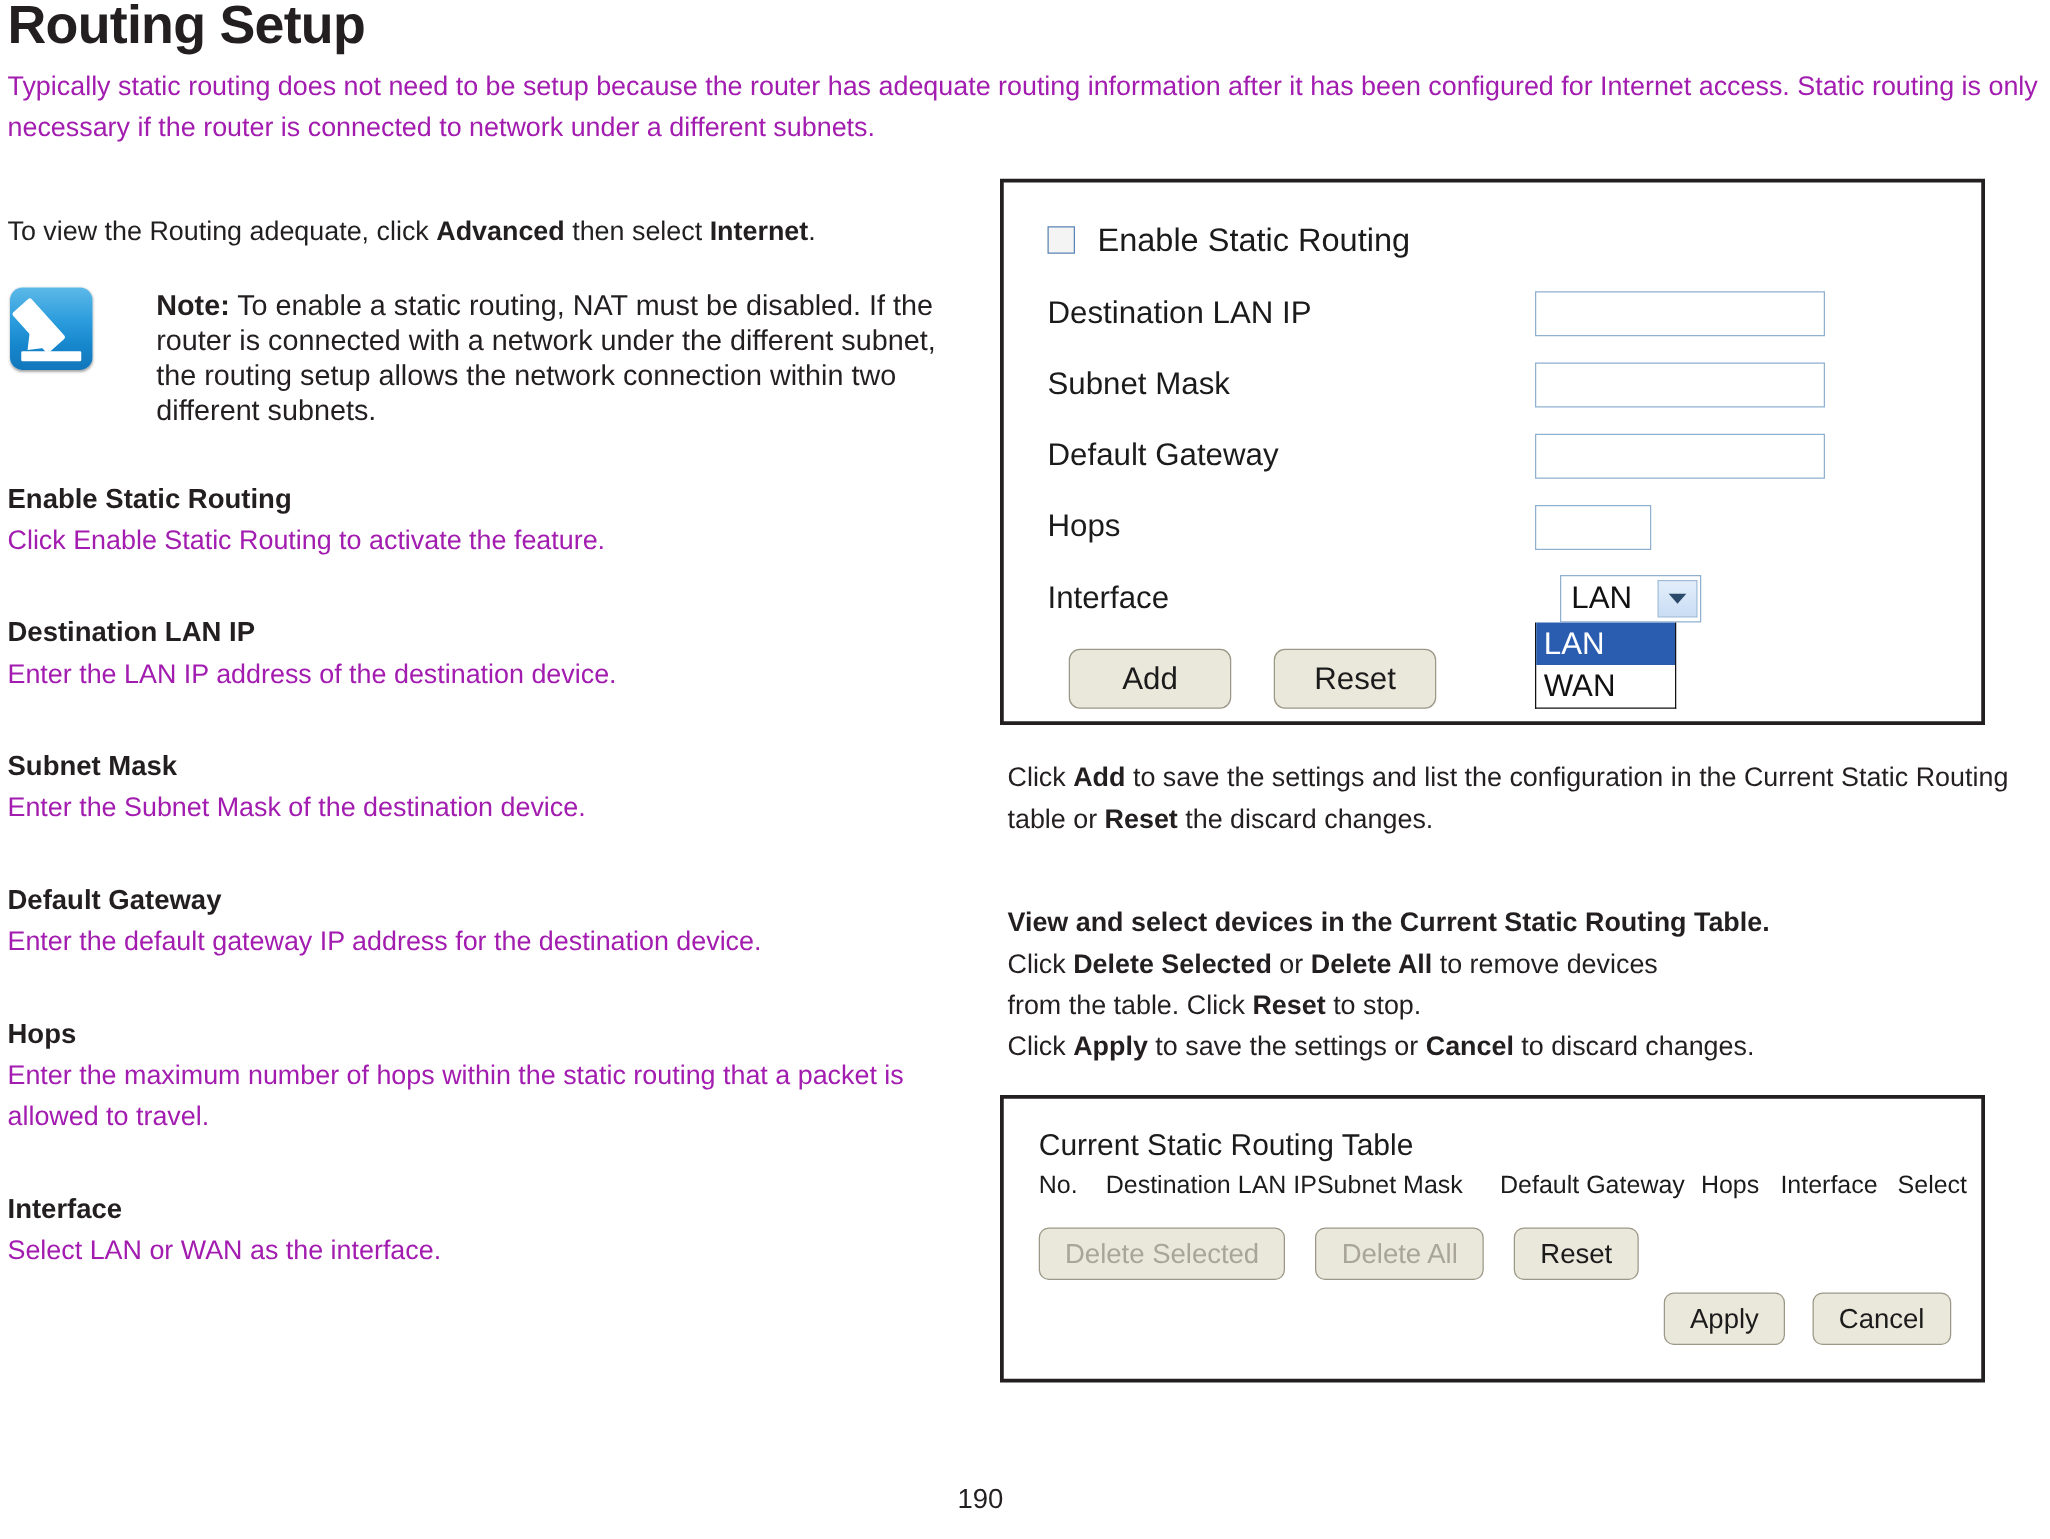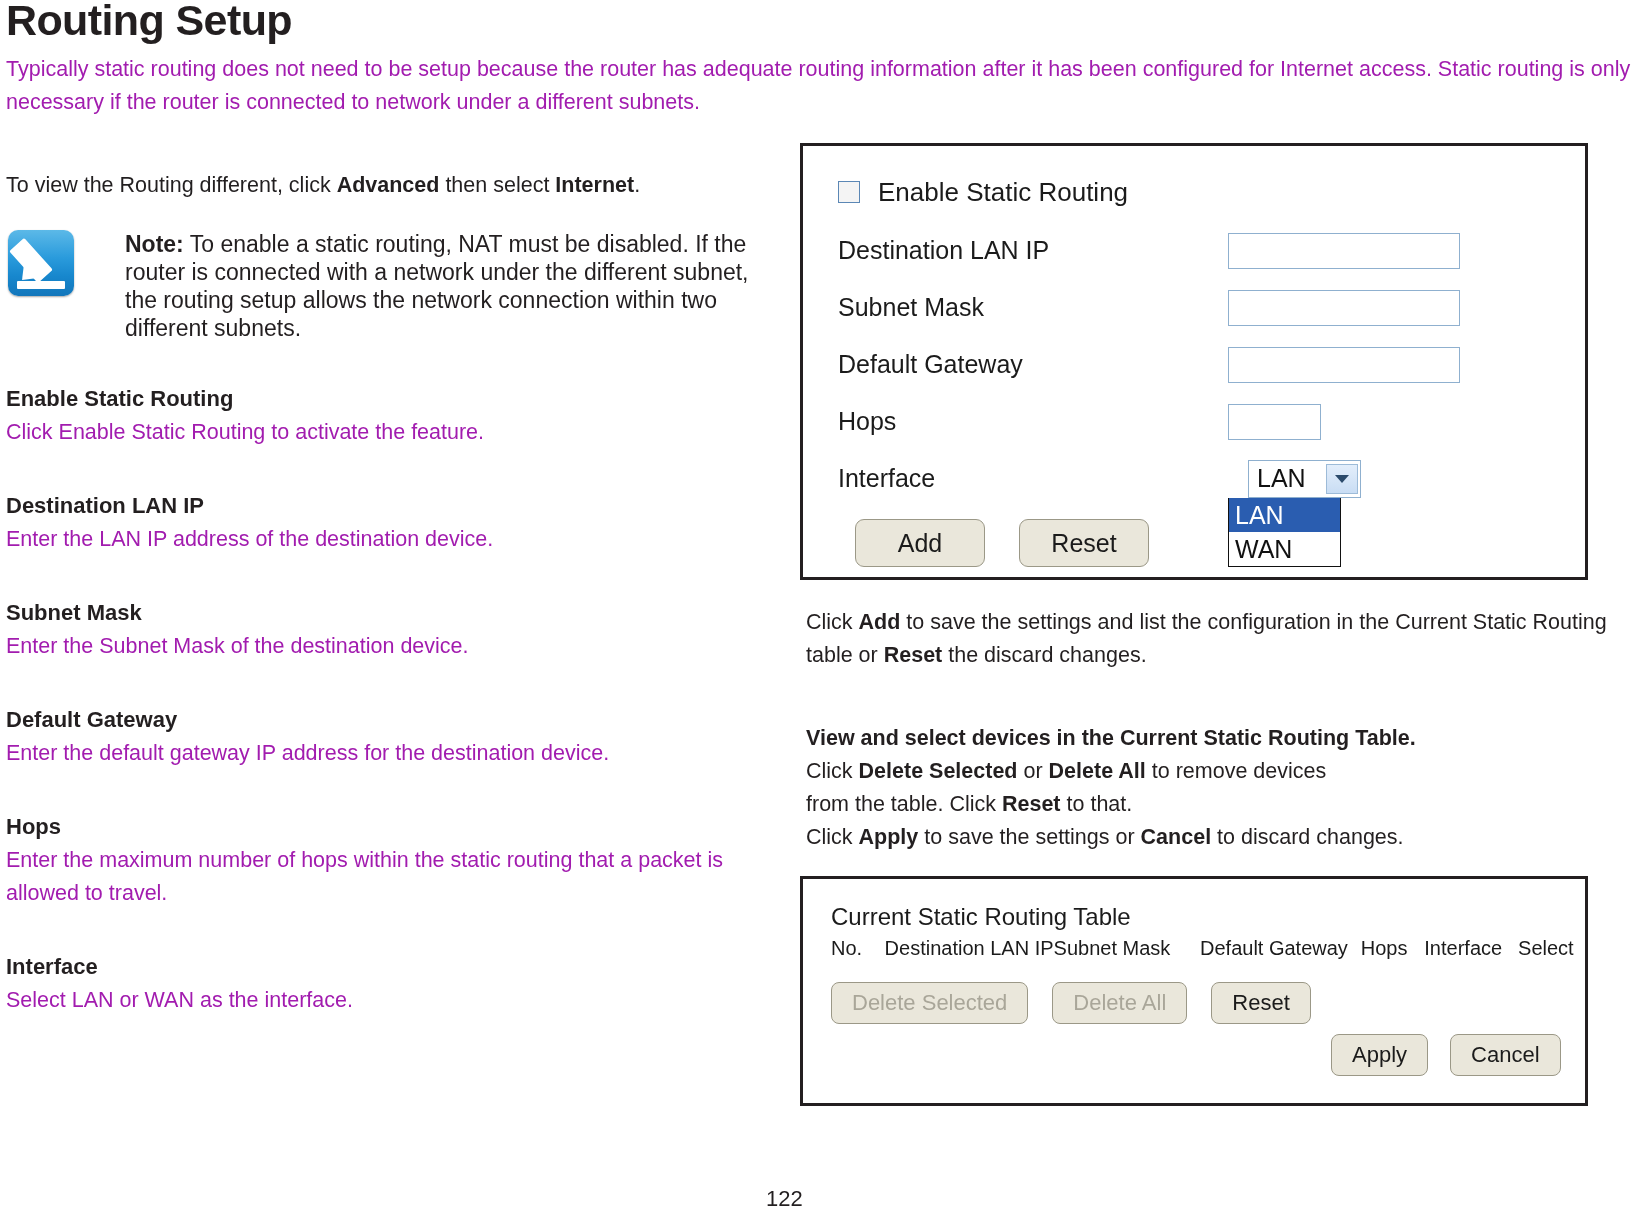--- a/index.html
+++ b/index.html
@@ -343,21 +343,21 @@
 
 <div class="page">
 
   <div class="doc-title">Routing Setup</div>
 
   <div class="intro">Typically static routing does not need to be setup because the router has adequate routing information after it has been configured for Internet access. Static routing is only necessary if the router is connected to network under a different subnets.</div>
 
   <div class="left-col">
 
     <p class="lead-line">
-      <span>To view the Routing different, click </span><b>Advanced</b><span> then select </span><b>Internet</b><span>.</span>
+      <span>To view the Routing adequate, click </span><b>Advanced</b><span> then select </span><b>Internet</b><span>.</span>
     </p>
 
     <div class="note-block">
       <div class="note-icon">
         <div class="pencil"></div>
         <div class="tip"></div>
         <div class="band"></div>
       </div>
       <div class="note-text">
         <b>Note:</b><span> To enable a static routing, NAT must be disabled. If the router is connected with a network under the different subnet, the routing setup allows the network connection within two different subnets.</span>
@@ -448,21 +448,21 @@
 
     </div>
 
     <p class="mid-text">
       <span>Click </span><b>Add</b><span> to save the settings and list the configuration in the Current Static Routing table or </span><b>Reset</b><span> the discard changes.</span>
     </p>
 
     <p class="mid-text block2">
       <b>View and select devices in the Current Static Routing Table.</b><br>
       <span>Click </span><b>Delete Selected</b><span> or </span><b>Delete All</b><span> to remove devices</span><br>
-      <span>from the table. Click </span><b>Reset</b><span> to that.</span><br>
+      <span>from the table. Click </span><b>Reset</b><span> to stop.</span><br>
       <span>Click </span><b>Apply</b><span> to save the settings or </span><b>Cancel</b><span> to discard changes.</span>
     </p>
 
     <div class="ui-panel panel-bottom">
       <div class="tbl-title">Current Static Routing Table</div>
       <div class="tbl-head">
         <span class="th-no">No.</span>
         <span class="th-dest">Destination LAN IP</span>
         <span class="th-subnet">Subnet Mask</span>
         <span class="th-gw">Default Gateway</span>
@@ -478,15 +478,15 @@
       </div>
 
       <div class="tbl-apply-row">
         <div class="ui-btn sm">Apply</div>
         <div class="ui-btn sm">Cancel</div>
       </div>
     </div>
 
   </div>
 
-  <div class="page-number">122</div>
+  <div class="page-number">190</div>
 
 </div>
 
 </body></html>

